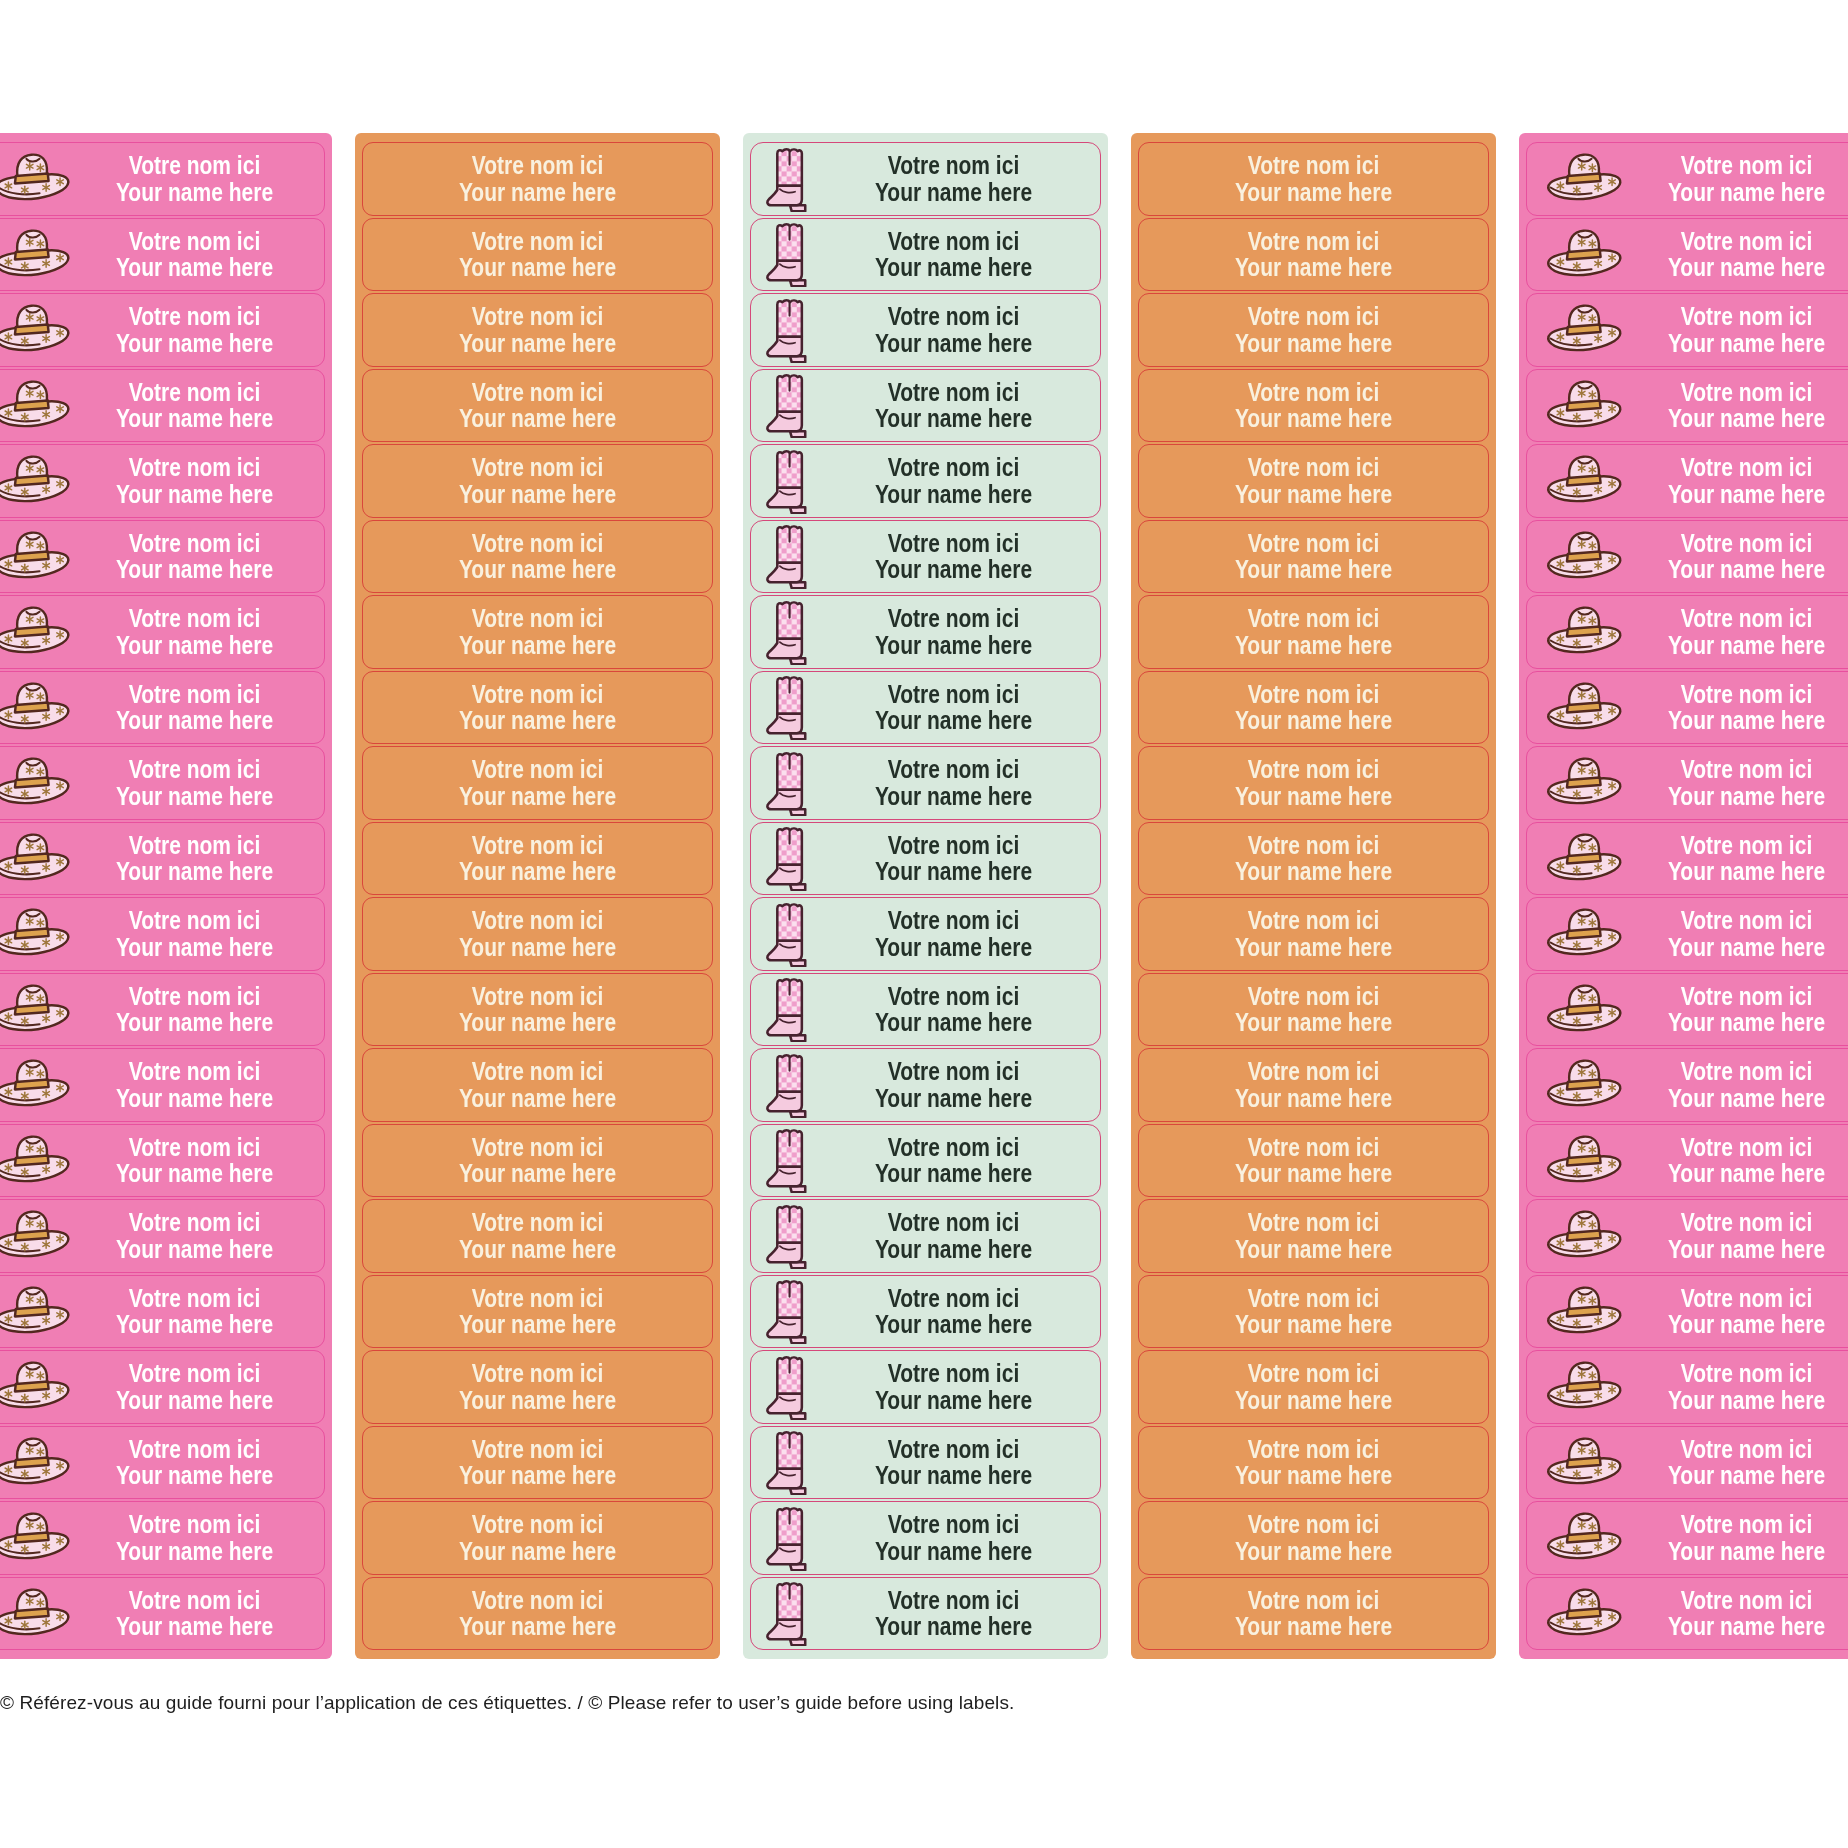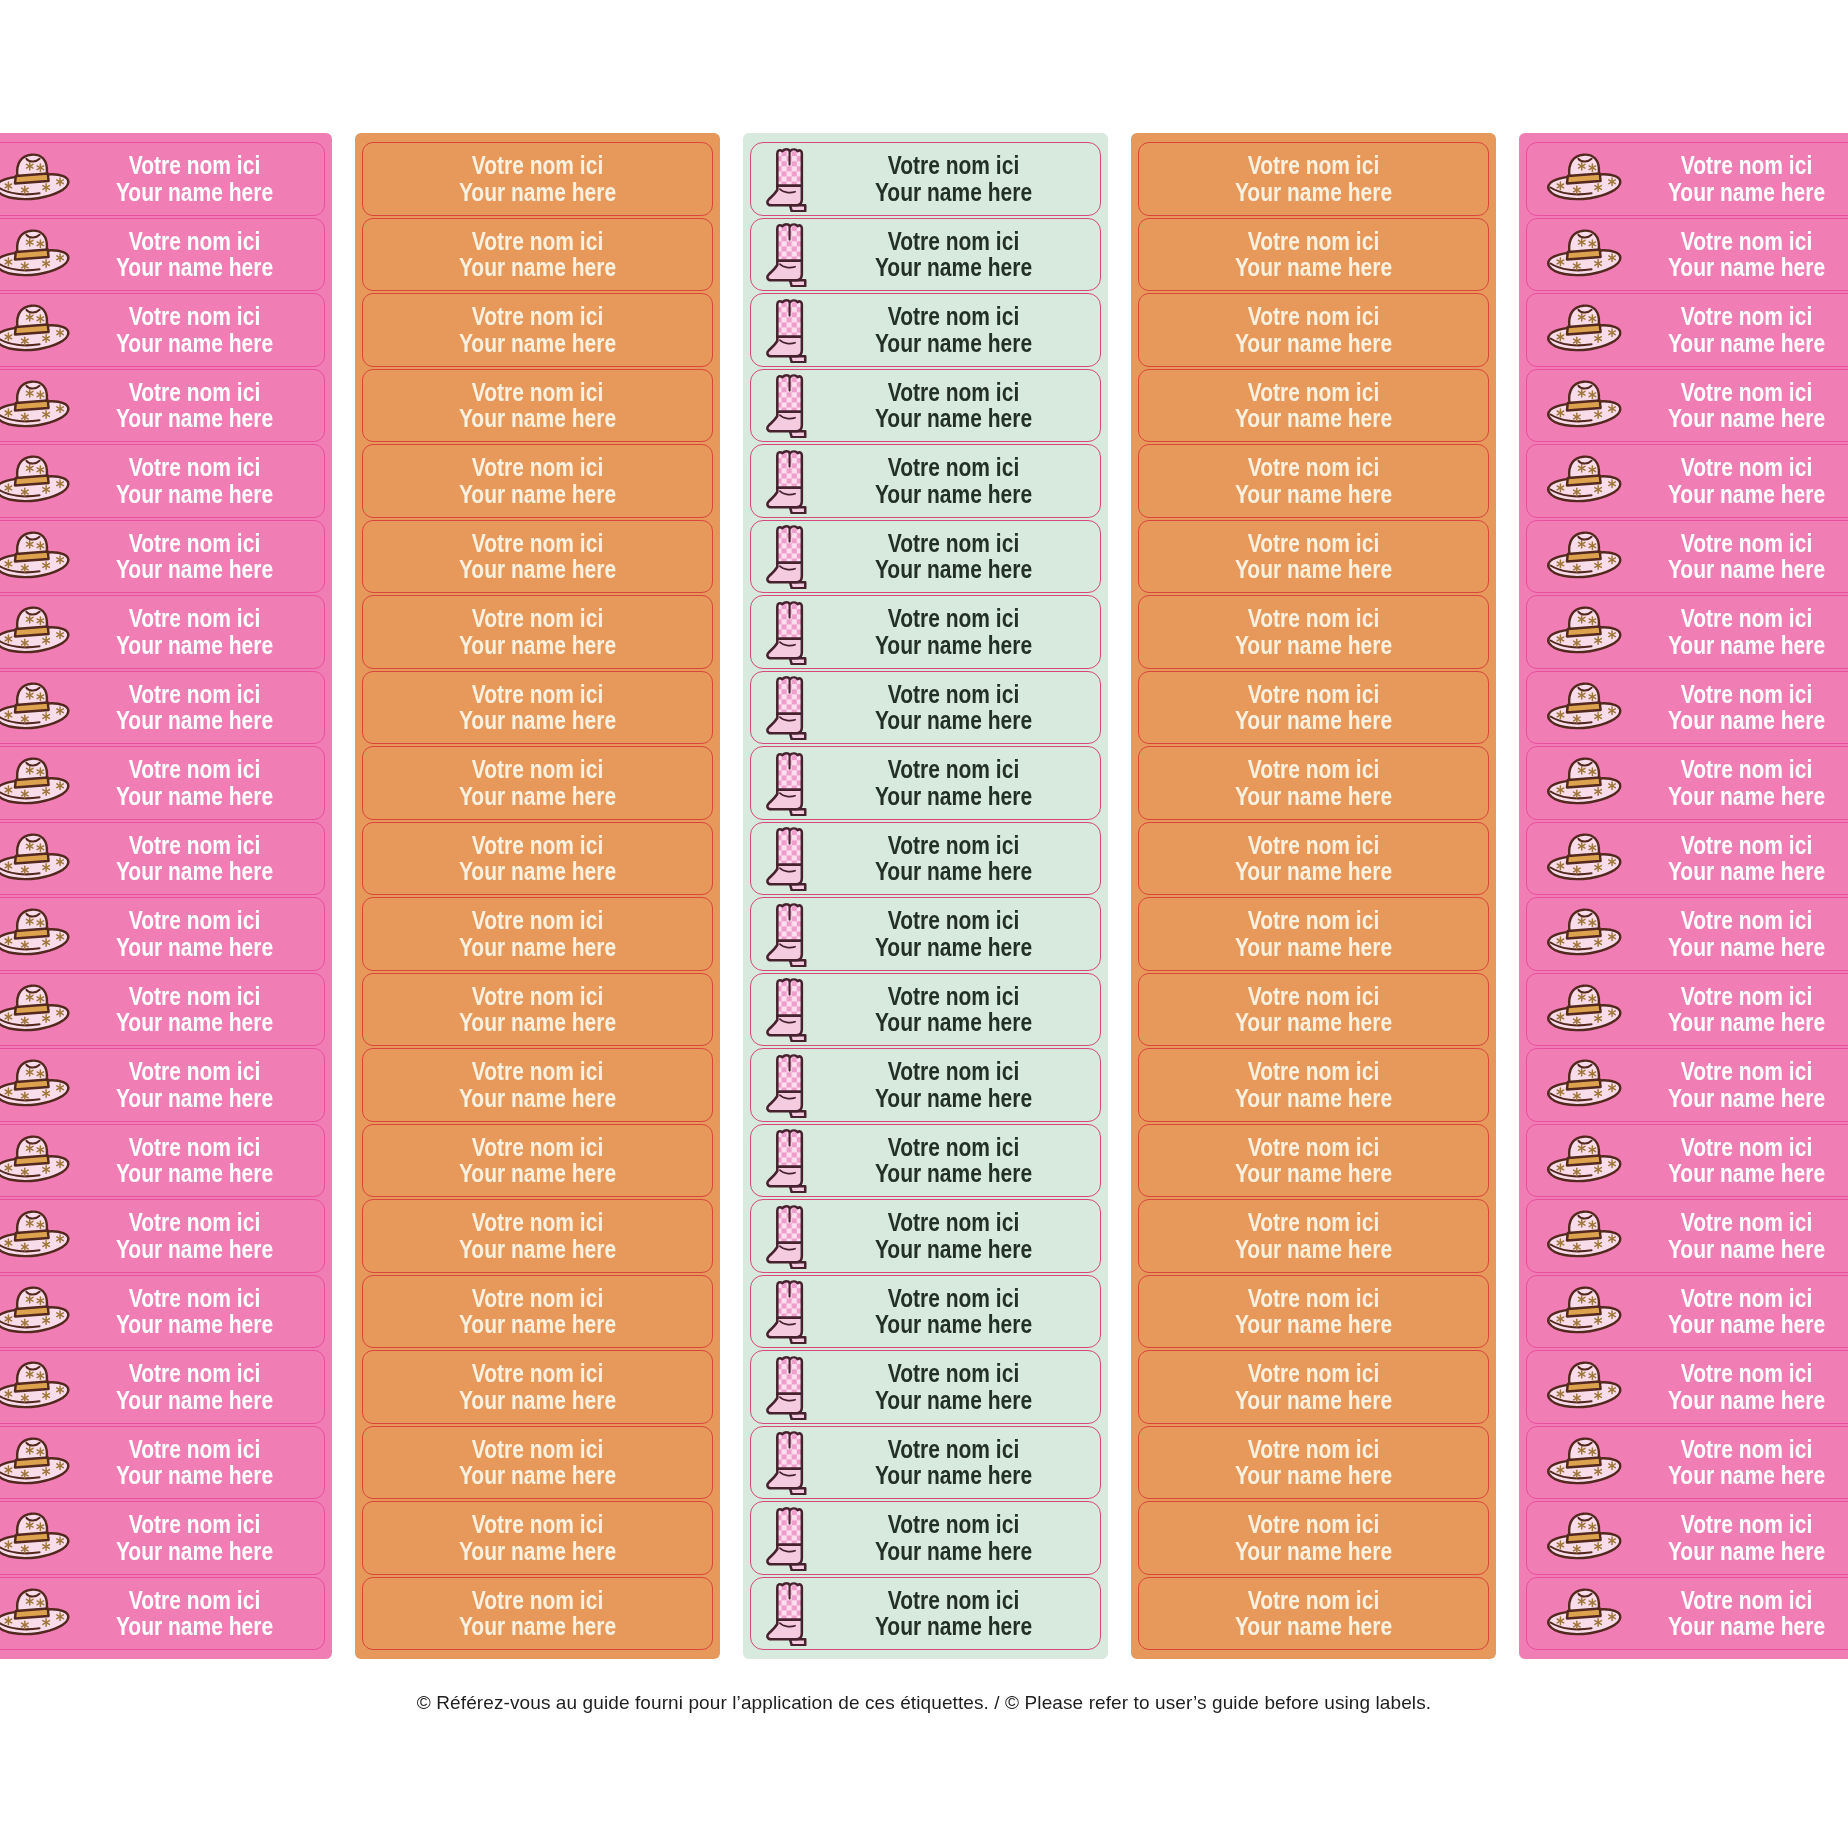--- a/index.html
+++ b/index.html
@@ -62,21 +62,20 @@
     transform: scaleX(0.84);
     transform-origin: center;
     white-space: nowrap;
   }
   .txt .l1, .txt .l2 { display: block; }
   .footer {
     position: absolute;
     top: 1692px;
     left: 0;
     width: 1848px;
-    text-align: center;
     font-size: 19px;
     color: #1e1e1e;
     letter-spacing: 0.1px;
   }
   .svg-defs { position: absolute; width: 0; height: 0; overflow: hidden; }
 </style>
 </head>
 <body>
 
 <svg class="svg-defs" aria-hidden="true">

